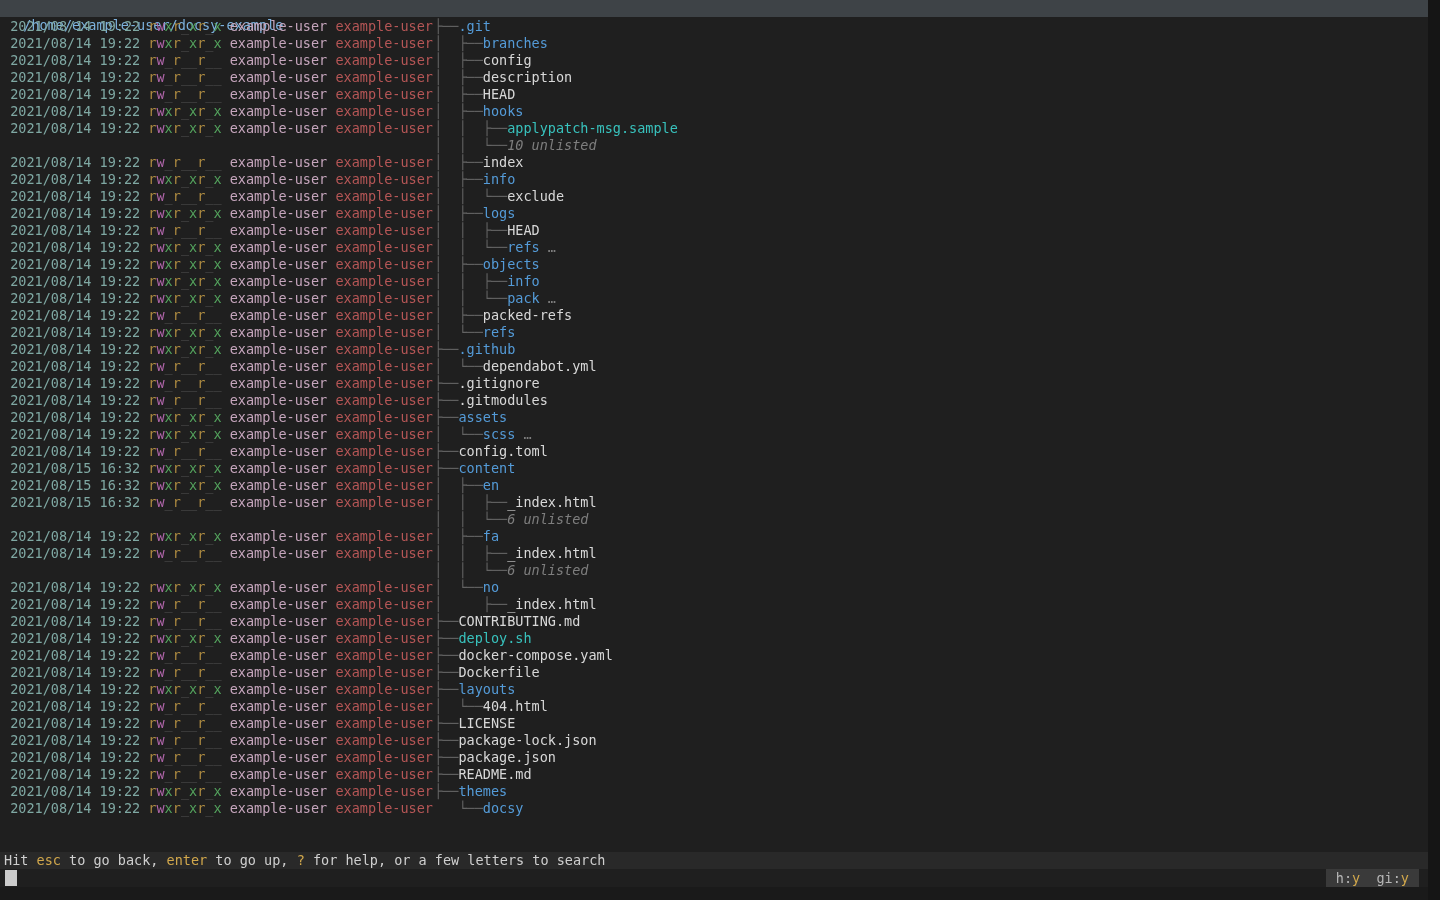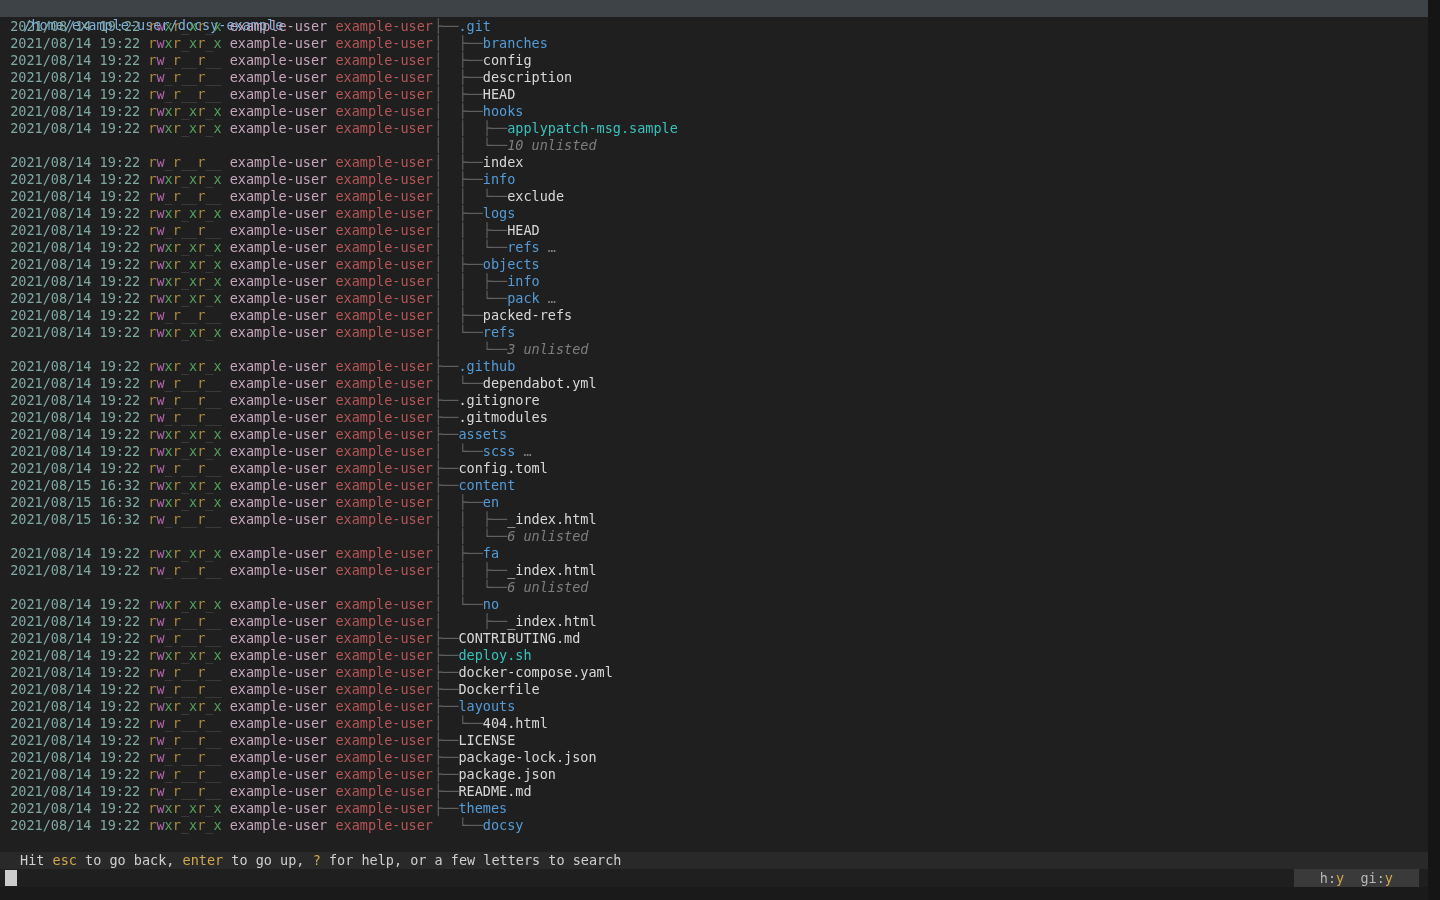--- a/index.html
+++ b/index.html
@@ -29,36 +29,36 @@
   .group{color:var(--group,#b65656);}
   .pfx{color:var(--tree-line,#636363);}
   .nm-dir{color:var(--dir,#549bd8);margin-top:44px;}
   .nm-file{color:var(--file,#d8d8d8);}
   .nm-exec{color:var(--exec,#38c2bd);text-align:center;}
   .nm-unlisted{color:var(--unlisted,#7e7e7e);font-style:italic;margin-top:12px;}
   .ell{color:var(--unlisted,#7e7e7e);}
   #statusbar{
     position:absolute;top:852px;left:0;width:1440px;height:17px;
     background:var(--status-bg,#292929);color:var(--text,#cfcfcf);
-    padding-left:20px;box-sizing:border-box;white-space:pre;
+    padding-left:4px;box-sizing:border-box;white-space:pre;
   }
   #statusbar .hl{color:var(--yellow,#d2a84c);}
   #inputline{
     position:absolute;top:869px;left:0;width:1440px;height:18px;
     background:var(--bg,#1f1f1f);
   }
   #cursor{
     position:absolute;left:5px;top:1px;width:12px;height:16px;
     background:var(--cursor,#cccccc);
   }
   #flags{
     position:absolute;right:21px;top:0;height:18px;
     background:var(--flags-bg,#3a3a3a);
     color:#b6b6b6;white-space:pre;
-    padding:0 26px;line-height:18px;
+    padding:0 10px;line-height:18px;
   }
   #flags .fv{color:var(--yellow,#d2a84c);}
   #bottomfill{
     position:absolute;top:887px;left:0;width:1440px;height:13px;
     background:#1a1a1a;
   }
   #rightstrip{
     position:absolute;top:0;right:0;width:12px;height:900px;
     background:#151515;
   }
@@ -83,21 +83,20 @@
     <div class="row"><span class="meta"><span class="dt"> 2021/08/14 19:22</span><span> </span><span><span class="pr">r</span><span class="pw">w</span><span class="px">x</span><span class="pr">r</span><span class="pu">_</span><span class="px">x</span><span class="pr">r</span><span class="pu">_</span><span class="px">x</span></span><span> </span><span class="owner">example-user</span><span> </span><span class="group">example-user</span></span><span class="tree"><span class="pfx">│  ├──</span><span class="nm-dir">info</span></span></div>
     <div class="row"><span class="meta"><span class="dt"> 2021/08/14 19:22</span><span> </span><span><span class="pr">r</span><span class="pw">w</span><span class="pu">_</span><span class="pr">r</span><span class="pu">_</span><span class="pu">_</span><span class="pr">r</span><span class="pu">_</span><span class="pu">_</span></span><span> </span><span class="owner">example-user</span><span> </span><span class="group">example-user</span></span><span class="tree"><span class="pfx">│  │  └──</span><span class="nm-file">exclude</span></span></div>
     <div class="row"><span class="meta"><span class="dt"> 2021/08/14 19:22</span><span> </span><span><span class="pr">r</span><span class="pw">w</span><span class="px">x</span><span class="pr">r</span><span class="pu">_</span><span class="px">x</span><span class="pr">r</span><span class="pu">_</span><span class="px">x</span></span><span> </span><span class="owner">example-user</span><span> </span><span class="group">example-user</span></span><span class="tree"><span class="pfx">│  ├──</span><span class="nm-dir">logs</span></span></div>
     <div class="row"><span class="meta"><span class="dt"> 2021/08/14 19:22</span><span> </span><span><span class="pr">r</span><span class="pw">w</span><span class="pu">_</span><span class="pr">r</span><span class="pu">_</span><span class="pu">_</span><span class="pr">r</span><span class="pu">_</span><span class="pu">_</span></span><span> </span><span class="owner">example-user</span><span> </span><span class="group">example-user</span></span><span class="tree"><span class="pfx">│  │  ├──</span><span class="nm-file">HEAD</span></span></div>
     <div class="row"><span class="meta"><span class="dt"> 2021/08/14 19:22</span><span> </span><span><span class="pr">r</span><span class="pw">w</span><span class="px">x</span><span class="pr">r</span><span class="pu">_</span><span class="px">x</span><span class="pr">r</span><span class="pu">_</span><span class="px">x</span></span><span> </span><span class="owner">example-user</span><span> </span><span class="group">example-user</span></span><span class="tree"><span class="pfx">│  │  └──</span><span class="nm-dir">refs</span><span class="ell"> …</span></span></div>
     <div class="row"><span class="meta"><span class="dt"> 2021/08/14 19:22</span><span> </span><span><span class="pr">r</span><span class="pw">w</span><span class="px">x</span><span class="pr">r</span><span class="pu">_</span><span class="px">x</span><span class="pr">r</span><span class="pu">_</span><span class="px">x</span></span><span> </span><span class="owner">example-user</span><span> </span><span class="group">example-user</span></span><span class="tree"><span class="pfx">│  ├──</span><span class="nm-dir">objects</span></span></div>
     <div class="row"><span class="meta"><span class="dt"> 2021/08/14 19:22</span><span> </span><span><span class="pr">r</span><span class="pw">w</span><span class="px">x</span><span class="pr">r</span><span class="pu">_</span><span class="px">x</span><span class="pr">r</span><span class="pu">_</span><span class="px">x</span></span><span> </span><span class="owner">example-user</span><span> </span><span class="group">example-user</span></span><span class="tree"><span class="pfx">│  │  ├──</span><span class="nm-dir">info</span></span></div>
     <div class="row"><span class="meta"><span class="dt"> 2021/08/14 19:22</span><span> </span><span><span class="pr">r</span><span class="pw">w</span><span class="px">x</span><span class="pr">r</span><span class="pu">_</span><span class="px">x</span><span class="pr">r</span><span class="pu">_</span><span class="px">x</span></span><span> </span><span class="owner">example-user</span><span> </span><span class="group">example-user</span></span><span class="tree"><span class="pfx">│  │  └──</span><span class="nm-dir">pack</span><span class="ell"> …</span></span></div>
     <div class="row"><span class="meta"><span class="dt"> 2021/08/14 19:22</span><span> </span><span><span class="pr">r</span><span class="pw">w</span><span class="pu">_</span><span class="pr">r</span><span class="pu">_</span><span class="pu">_</span><span class="pr">r</span><span class="pu">_</span><span class="pu">_</span></span><span> </span><span class="owner">example-user</span><span> </span><span class="group">example-user</span></span><span class="tree"><span class="pfx">│  ├──</span><span class="nm-file">packed-refs</span></span></div>
     <div class="row"><span class="meta"><span class="dt"> 2021/08/14 19:22</span><span> </span><span><span class="pr">r</span><span class="pw">w</span><span class="px">x</span><span class="pr">r</span><span class="pu">_</span><span class="px">x</span><span class="pr">r</span><span class="pu">_</span><span class="px">x</span></span><span> </span><span class="owner">example-user</span><span> </span><span class="group">example-user</span></span><span class="tree"><span class="pfx">│  └──</span><span class="nm-dir">refs</span></span></div>
-    <div class="row"><span class="tree"><span class="pfx">│     └──</span><span class="nm-unlisted">3 unlisted</span></span></div>
     <div class="row"><span class="meta"><span class="dt"> 2021/08/14 19:22</span><span> </span><span><span class="pr">r</span><span class="pw">w</span><span class="px">x</span><span class="pr">r</span><span class="pu">_</span><span class="px">x</span><span class="pr">r</span><span class="pu">_</span><span class="px">x</span></span><span> </span><span class="owner">example-user</span><span> </span><span class="group">example-user</span></span><span class="tree"><span class="pfx">├──</span><span class="nm-dir">.github</span></span></div>
     <div class="row"><span class="meta"><span class="dt"> 2021/08/14 19:22</span><span> </span><span><span class="pr">r</span><span class="pw">w</span><span class="pu">_</span><span class="pr">r</span><span class="pu">_</span><span class="pu">_</span><span class="pr">r</span><span class="pu">_</span><span class="pu">_</span></span><span> </span><span class="owner">example-user</span><span> </span><span class="group">example-user</span></span><span class="tree"><span class="pfx">│  └──</span><span class="nm-file">dependabot.yml</span></span></div>
     <div class="row"><span class="meta"><span class="dt"> 2021/08/14 19:22</span><span> </span><span><span class="pr">r</span><span class="pw">w</span><span class="pu">_</span><span class="pr">r</span><span class="pu">_</span><span class="pu">_</span><span class="pr">r</span><span class="pu">_</span><span class="pu">_</span></span><span> </span><span class="owner">example-user</span><span> </span><span class="group">example-user</span></span><span class="tree"><span class="pfx">├──</span><span class="nm-file">.gitignore</span></span></div>
     <div class="row"><span class="meta"><span class="dt"> 2021/08/14 19:22</span><span> </span><span><span class="pr">r</span><span class="pw">w</span><span class="pu">_</span><span class="pr">r</span><span class="pu">_</span><span class="pu">_</span><span class="pr">r</span><span class="pu">_</span><span class="pu">_</span></span><span> </span><span class="owner">example-user</span><span> </span><span class="group">example-user</span></span><span class="tree"><span class="pfx">├──</span><span class="nm-file">.gitmodules</span></span></div>
     <div class="row"><span class="meta"><span class="dt"> 2021/08/14 19:22</span><span> </span><span><span class="pr">r</span><span class="pw">w</span><span class="px">x</span><span class="pr">r</span><span class="pu">_</span><span class="px">x</span><span class="pr">r</span><span class="pu">_</span><span class="px">x</span></span><span> </span><span class="owner">example-user</span><span> </span><span class="group">example-user</span></span><span class="tree"><span class="pfx">├──</span><span class="nm-dir">assets</span></span></div>
     <div class="row"><span class="meta"><span class="dt"> 2021/08/14 19:22</span><span> </span><span><span class="pr">r</span><span class="pw">w</span><span class="px">x</span><span class="pr">r</span><span class="pu">_</span><span class="px">x</span><span class="pr">r</span><span class="pu">_</span><span class="px">x</span></span><span> </span><span class="owner">example-user</span><span> </span><span class="group">example-user</span></span><span class="tree"><span class="pfx">│  └──</span><span class="nm-dir">scss</span><span class="ell"> …</span></span></div>
     <div class="row"><span class="meta"><span class="dt"> 2021/08/14 19:22</span><span> </span><span><span class="pr">r</span><span class="pw">w</span><span class="pu">_</span><span class="pr">r</span><span class="pu">_</span><span class="pu">_</span><span class="pr">r</span><span class="pu">_</span><span class="pu">_</span></span><span> </span><span class="owner">example-user</span><span> </span><span class="group">example-user</span></span><span class="tree"><span class="pfx">├──</span><span class="nm-file">config.toml</span></span></div>
     <div class="row"><span class="meta"><span class="dt"> 2021/08/15 16:32</span><span> </span><span><span class="pr">r</span><span class="pw">w</span><span class="px">x</span><span class="pr">r</span><span class="pu">_</span><span class="px">x</span><span class="pr">r</span><span class="pu">_</span><span class="px">x</span></span><span> </span><span class="owner">example-user</span><span> </span><span class="group">example-user</span></span><span class="tree"><span class="pfx">├──</span><span class="nm-dir">content</span></span></div>
     <div class="row"><span class="meta"><span class="dt"> 2021/08/15 16:32</span><span> </span><span><span class="pr">r</span><span class="pw">w</span><span class="px">x</span><span class="pr">r</span><span class="pu">_</span><span class="px">x</span><span class="pr">r</span><span class="pu">_</span><span class="px">x</span></span><span> </span><span class="owner">example-user</span><span> </span><span class="group">example-user</span></span><span class="tree"><span class="pfx">│  ├──</span><span class="nm-dir">en</span></span></div>
     <div class="row"><span class="meta"><span class="dt"> 2021/08/15 16:32</span><span> </span><span><span class="pr">r</span><span class="pw">w</span><span class="pu">_</span><span class="pr">r</span><span class="pu">_</span><span class="pu">_</span><span class="pr">r</span><span class="pu">_</span><span class="pu">_</span></span><span> </span><span class="owner">example-user</span><span> </span><span class="group">example-user</span></span><span class="tree"><span class="pfx">│  │  ├──</span><span class="nm-file">_index.html</span></span></div>

